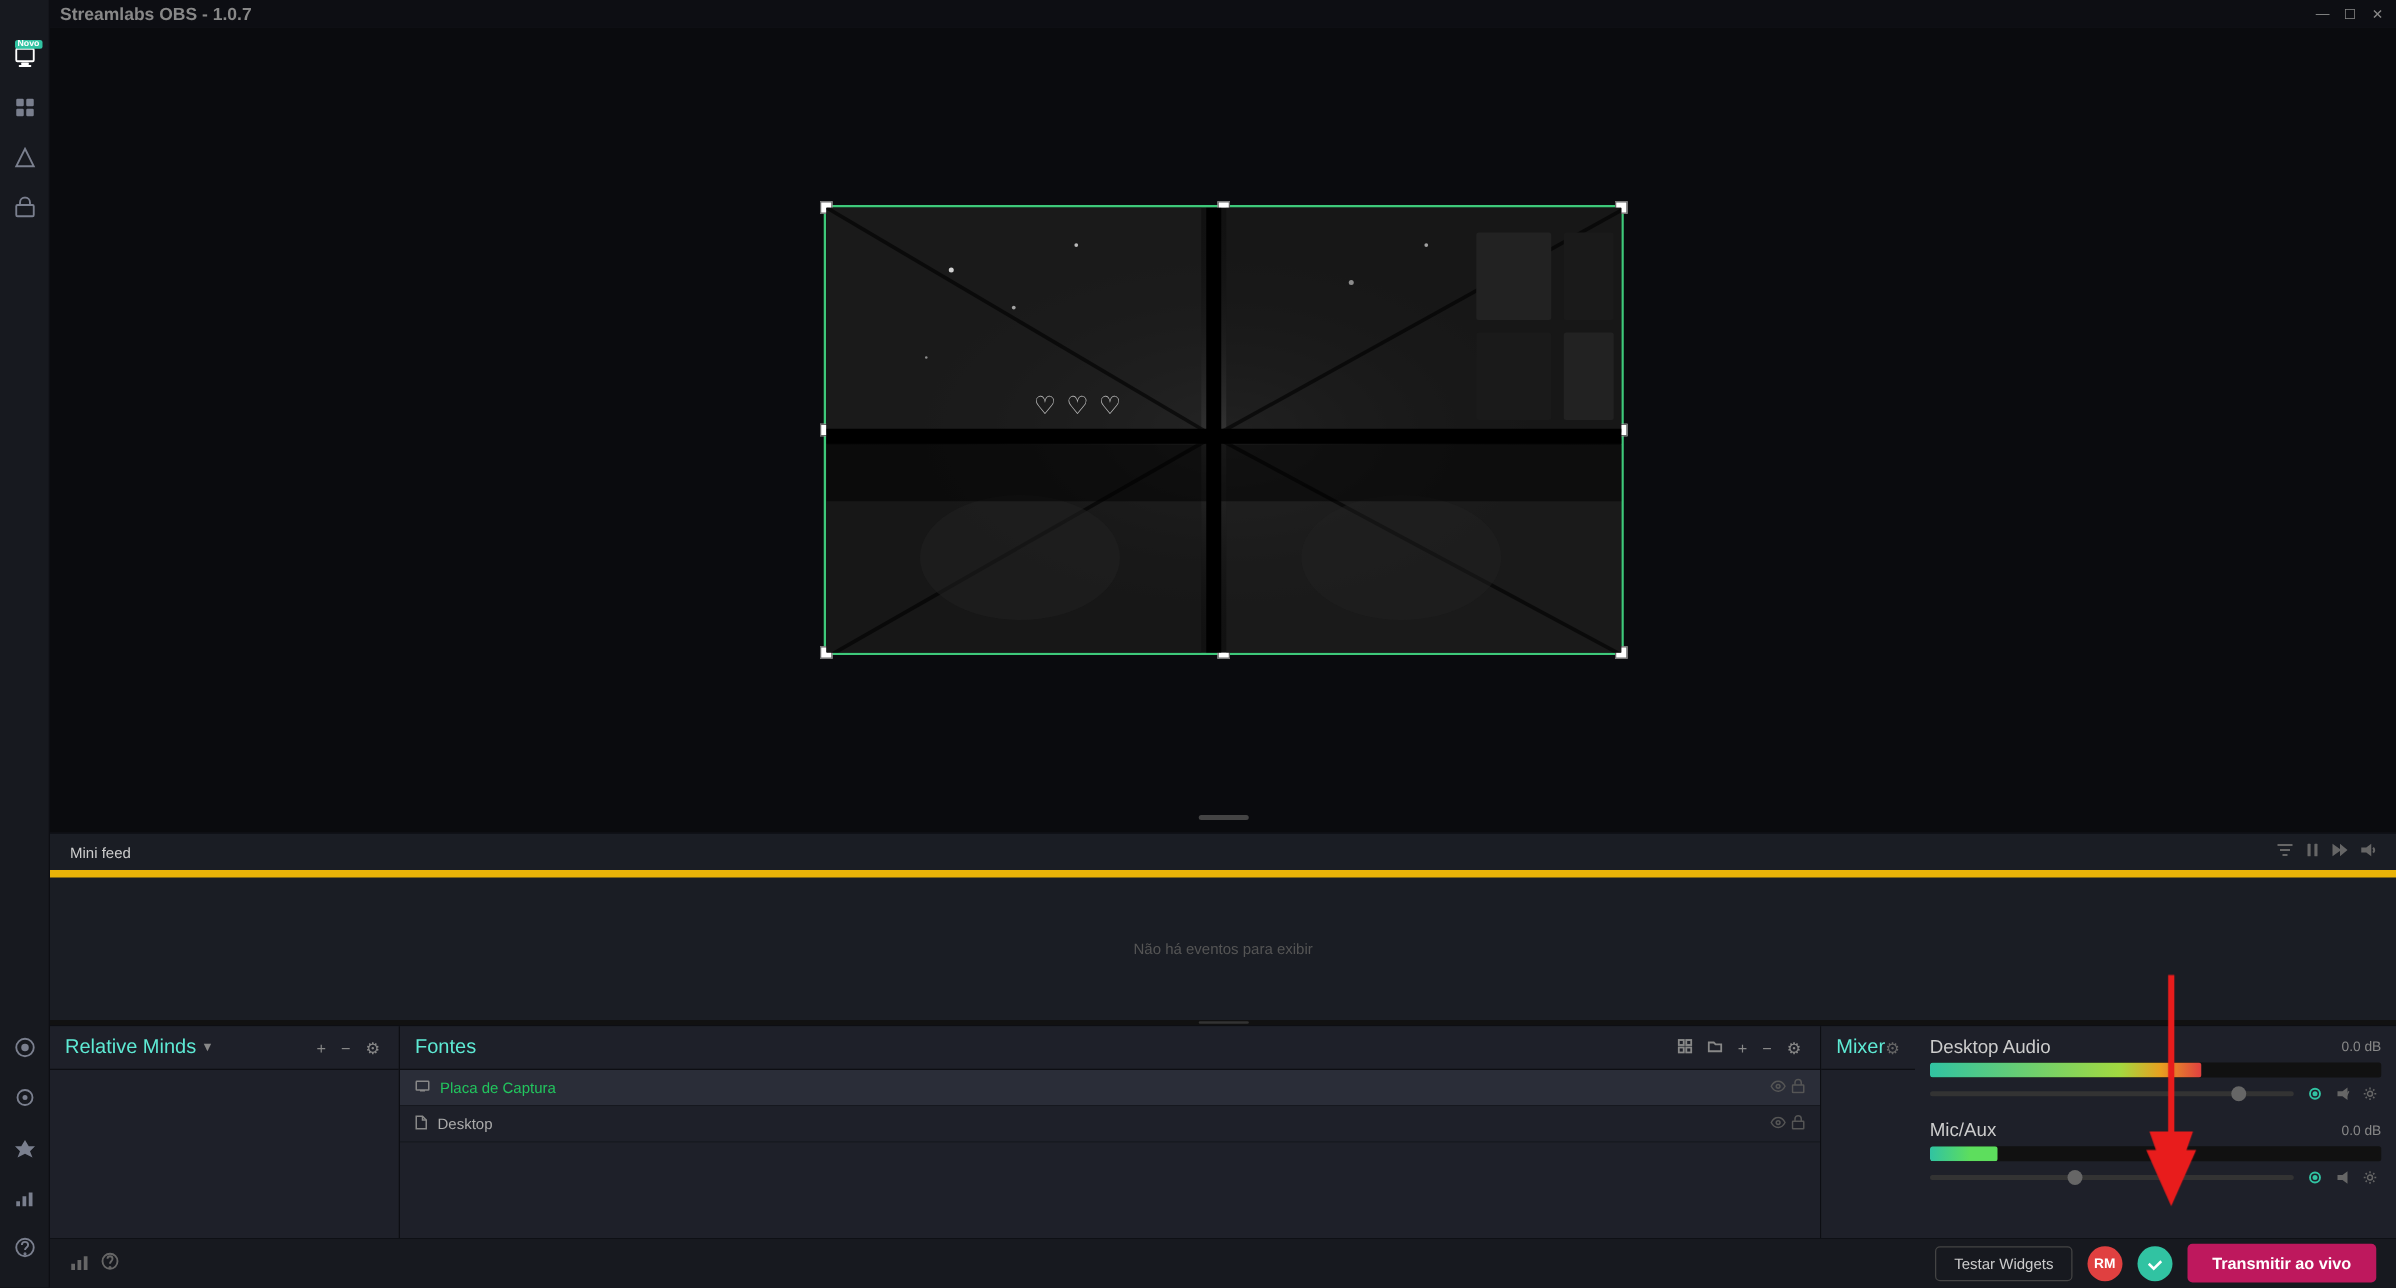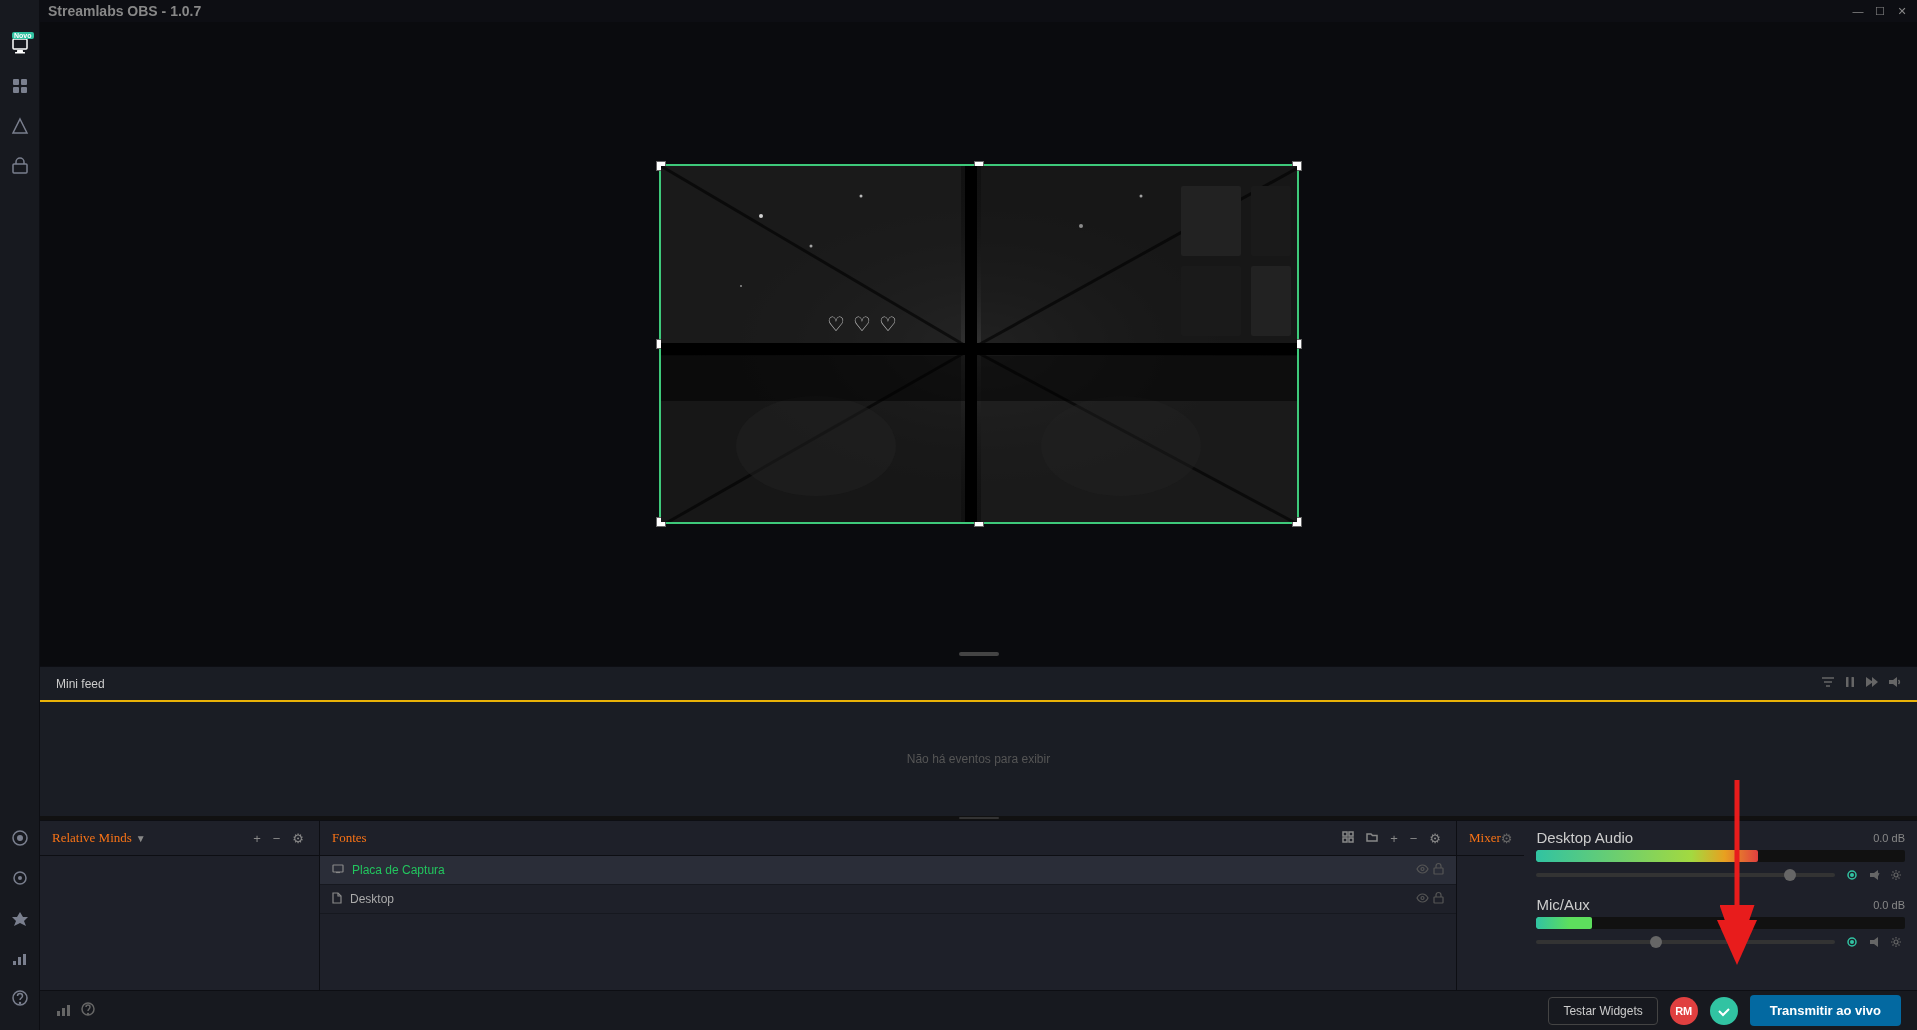--- a/index.html
+++ b/index.html
@@ -163,21 +163,21 @@
       display: flex;
       flex-direction: column;
       flex-shrink: 0;
     }
     .mini-feed-header {
       height: 35px;
       display: flex;
       align-items: center;
       justify-content: space-between;
       padding: 0 16px;
-      border-bottom: 2px solid #eab308;
+      border-bottom: 6px solid #eab308;
     }
     .mini-feed-title {
       color: #ccc;
       font-size: 12px;
       font-weight: 500;
     }
     .mini-feed-controls {
       display: flex;
       gap: 8px;
       align-items: center;
@@ -220,24 +220,23 @@
       justify-content: space-between;
       padding: 0 12px;
       border-bottom: 1px solid #0d0e13;
     }
     .panel-title-group {
       display: flex;
       align-items: center;
       gap: 4px;
     }
     .panel-title {
-      font-size: 13px;
-      color: #f97316;
+      font-size: 16px;
+      color: #5eead4;
       font-weight: 500;
-      font-family: Liberation Serif, serif;
     }
     .dropdown-arrow {
       color: #888;
       font-size: 10px;
     }
     .panel-actions {
       display: flex;
       gap: 6px;
       align-items: center;
     }
@@ -431,21 +430,21 @@
       background: #e04040;
       display: flex;
       align-items: center;
       justify-content: center;
       color: #fff;
       font-size: 11px;
       font-weight: bold;
       cursor: pointer;
     }
     .live-btn {
-      background: #0369a1;
+      background: #be185d;
       color: #fff;
       border: none;
       padding: 8px 20px;
       border-radius: 4px;
       cursor: pointer;
       font-size: 13px;
       font-weight: bold;
     }
 
     

